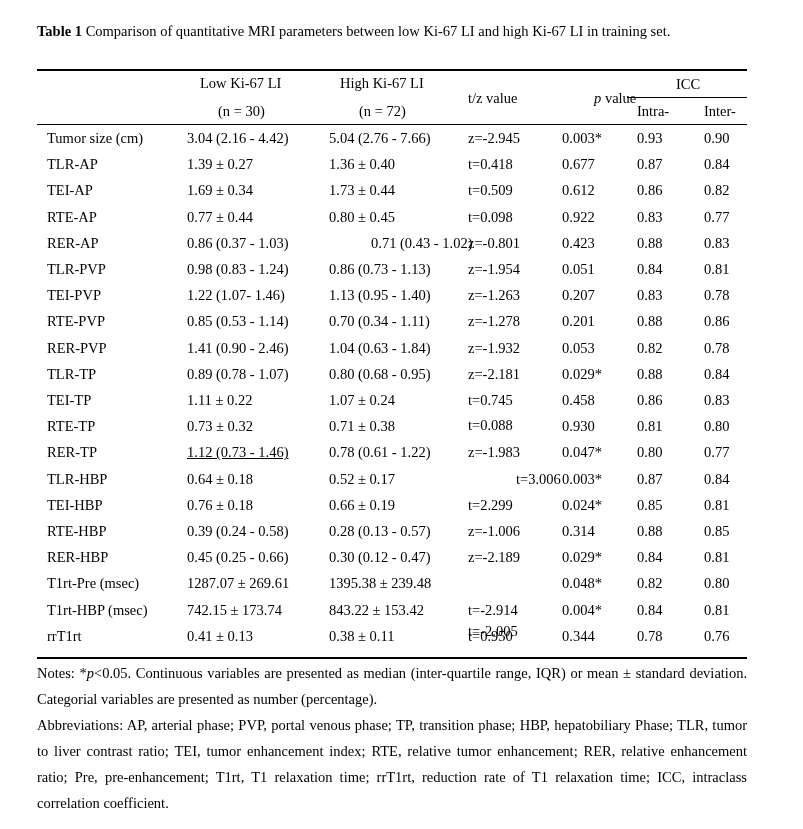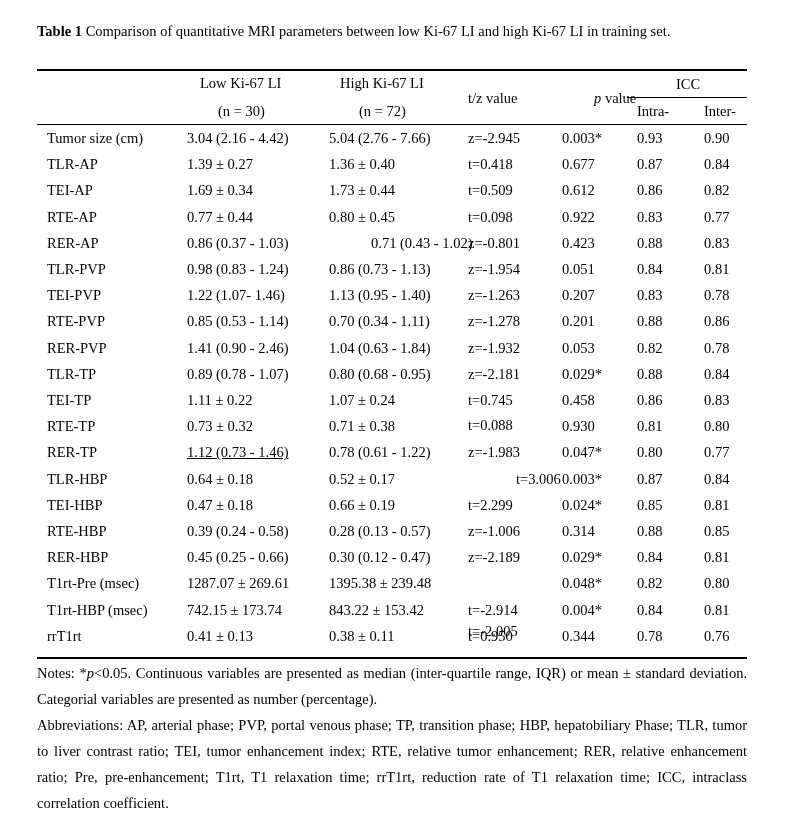--- a/index.html
+++ b/index.html
@@ -169,21 +169,21 @@
       <div class="cell" style="left: 47px; top: 468.6px;">TLR-HBP</div>
       <div class="cell" style="left: 187px; top: 468.6px;">0.64 ± 0.18</div>
       <div class="cell" style="left: 329px; top: 468.6px;">0.52 ± 0.17</div>
       <div class="cell" style="left: 468px; top: 468.6px; margin-left: 48px;">t=3.006</div>
       <div class="cell" style="left: 562px; top: 468.6px;">0.003*</div>
       <div class="cell" style="left: 637px; top: 468.6px;">0.87</div>
       <div class="cell" style="left: 704px; top: 468.6px;">0.84</div>
     </div>
     <div>
       <div class="cell" style="left: 47px; top: 494.8px;">TEI-HBP</div>
-      <div class="cell" style="left: 187px; top: 494.8px;">0.47 ± 0.18</div>
+      <div class="cell" style="left: 187px; top: 494.8px;">0.76 ± 0.18</div>
       <div class="cell" style="left: 329px; top: 494.8px;">0.66 ± 0.19</div>
       <div class="cell" style="left: 468px; top: 494.8px;">t=2.299</div>
       <div class="cell" style="left: 562px; top: 494.8px;">0.024*</div>
       <div class="cell" style="left: 637px; top: 494.8px;">0.85</div>
       <div class="cell" style="left: 704px; top: 494.8px;">0.81</div>
     </div>
     <div>
       <div class="cell" style="left: 47px; top: 521px;">RTE-HBP</div>
       <div class="cell" style="left: 187px; top: 521px;">0.39 (0.24 - 0.58)</div>
       <div class="cell" style="left: 329px; top: 521px;">0.28 (0.13 - 0.57)</div>

